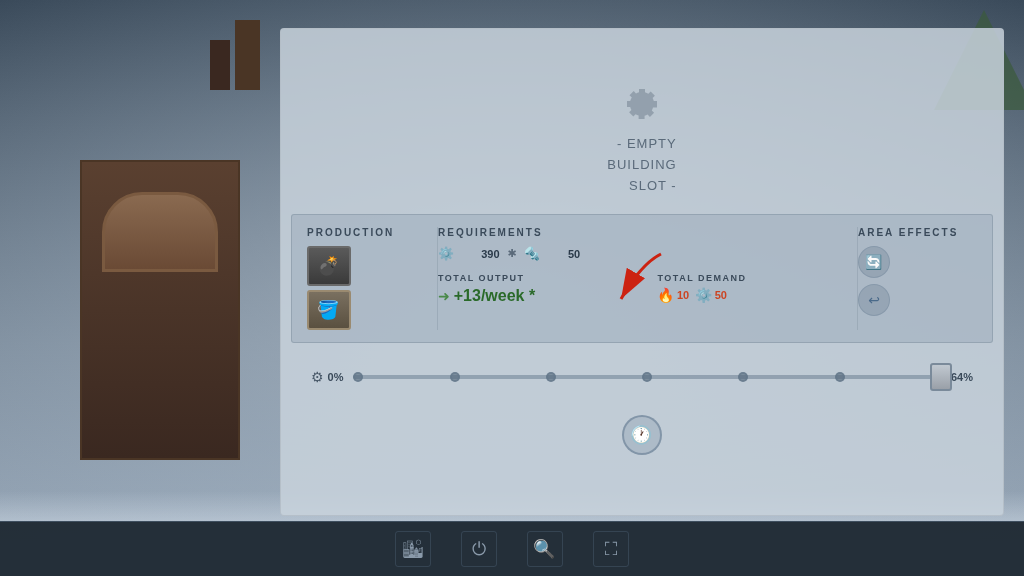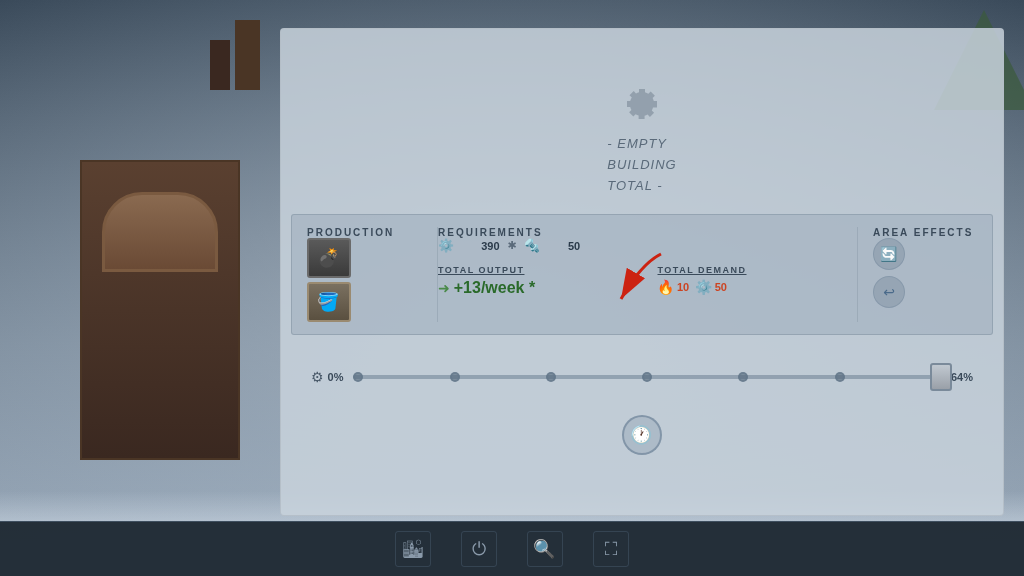--- a/index.html
+++ b/index.html
@@ -124,22 +124,21 @@
     .gear-icon-large {
       width: 50px;
       height: 50px;
       margin-bottom: 5px;
       opacity: 0.5;
     }
 
     .empty-slot-text {
       color: #5a6a7a;
       font-size: 13px;
-      text-align: left;
-      font-style: italic;
+      text-align: right;
       letter-spacing: 1px;
       line-height: 1.6;
     }
 
     
     .info-section {
       position: absolute;
       top: 185px;
       left: 10px;
       right: 10px;
@@ -159,21 +158,21 @@
       width: 130px;
       flex-shrink: 0;
     }
 
     .col-label {
       color: #3a4a5a;
       font-size: 10px;
       font-weight: bold;
       letter-spacing: 2px;
       text-transform: uppercase;
-      margin-bottom: 0;
+      margin-bottom: 8px;
     }
 
     .item-buttons {
       display: flex;
       flex-direction: column;
       gap: 4px;
       width: 50px;
     }
 
     .item-btn {
@@ -238,21 +237,20 @@
       flex: 1;
     }
 
     .sub-label {
       color: #3a4a5a;
       font-size: 9px;
       font-weight: bold;
       letter-spacing: 1.5px;
       text-transform: uppercase;
       margin-bottom: 4px;
-      text-decoration: underline;
     }
 
     .output-value {
       display: flex;
       align-items: center;
       gap: 4px;
     }
 
     .output-arrow {
       color: #4a8a4a;
@@ -290,21 +288,20 @@
     }
 
     .demand-gear {
       color: #cc6622;
       font-size: 14px;
     }
 
     
     .area-effects-col {
       width: 120px;
-      padding-left: 15px;
       border-left: 1px solid rgba(140,155,170,0.5);
     }
 
     .area-icons {
       display: flex;
       flex-direction: column;
       gap: 6px;
     }
 
     .area-icon-item {
@@ -507,21 +504,21 @@
 
 
   <div class="empty-slot-section">
     <svg class="gear-svg gear-icon-large" viewBox="0 0 50 50">
       <path fill="#5a6a7a" d="M25 15a10 10 0 1 0 0 20 10 10 0 0 0 0-20zm0 16a6 6 0 1 1 0-12 6 6 0 0 1 0 12z"></path>
       <path fill="#5a6a7a" d="M40 22h-3.2a12.1 12.1 0 0 0-1.2-3l2.3-2.3-4.2-4.2-2.3 2.3A12.1 12.1 0 0 0 28 13.2V10h-6v3.2a12.1 12.1 0 0 0-3 1.2l-2.3-2.3-4.2 4.2 2.3 2.3A12.1 12.1 0 0 0 13.2 22H10v6h3.2a12.1 12.1 0 0 0 1.2 3l-2.3 2.3 4.2 4.2 2.3-2.3a12.1 12.1 0 0 0 3 1.2V40h6v-3.2a12.1 12.1 0 0 0 3-1.2l2.3 2.3 4.2-4.2-2.3-2.3a12.1 12.1 0 0 0 1.2-3H40v-6z"></path>
     </svg>
     <div class="empty-slot-text">
       <span>- EMPTY</span><br>
       <span>BUILDING</span><br>
-      <span>TOTAL -</span>
+      <span>SLOT -</span>
     </div>
   </div>
 
   <div class="info-section">
     <div class="info-columns">
 
       <div class="production-col">
         <div class="col-label">PRODUCTION</div>
         <div class="item-buttons">
           <div class="item-btn">

